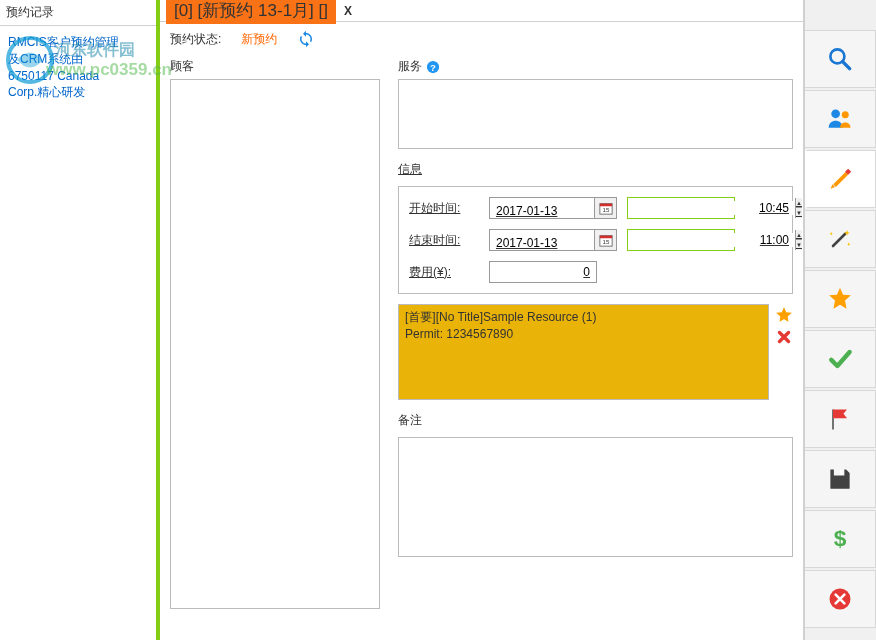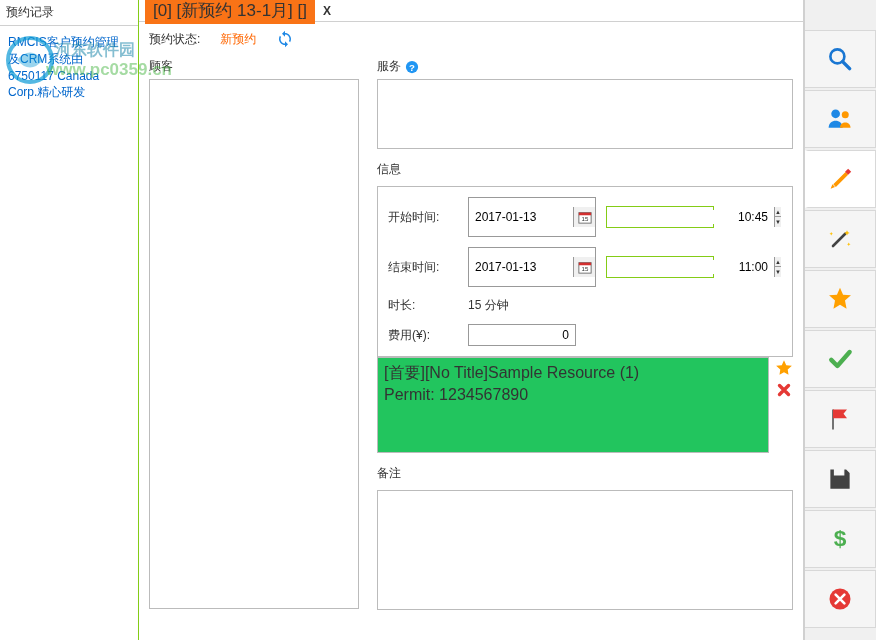--- a/index.html
+++ b/index.html
@@ -3,21 +3,21 @@
 <meta charset="utf-8">
 <style>
 * { box-sizing: border-box; margin: 0; padding: 0; }
 body { font-family: "Microsoft YaHei", Arial, sans-serif; font-size: 12px; color: #333; background: #fff; width: 876px; height: 640px; overflow: hidden; position: relative; }
 .watermark { position: absolute; top: 35px; left: 5px; z-index: 100; pointer-events: none; }
 .watermark svg { width: 50px; height: 50px; opacity: 0.7; }
 .watermark-text { position: absolute; top: 40px; left: 55px; font-size: 16px; font-weight: bold; color: #0d7fa5; opacity: 0.5; pointer-events: none; z-index: 100; white-space: nowrap; text-align: center; }
 .watermark-url { position: absolute; top: 60px; left: 46px; font-size: 17px; font-weight: bold; color: #4db849; opacity: 0.5; pointer-events: none; z-index: 100; }
 
 .layout { display: flex; width: 100%; height: 100%; }
-.left-panel { width: 139px; background: #fff; border-right: 1px solid #84cc16; flex-shrink: 0; }
+.left-panel { width: 160px; background: #fff; border-right: 4px solid #84cc16; flex-shrink: 0; }
 .left-header { background: #fff; border-bottom: 1px solid #d0d0d0; padding: 4px 6px; font-size: 12px; }
 .left-body { padding: 8px; font-size: 12px; color: #0066cc; line-height: 1.4; }
 .left-body div { margin-bottom: 0; }
 
 .center-panel { flex: 1; display: flex; flex-direction: column; border-right: 1px solid #d0d0d0; }
 .tab-bar { height: 22px; border-bottom: 1px solid #d0d0d0; display: flex; align-items: center; padding-left: 6px; position: relative; }
 .tab { padding: 2px 8px; background: #f97316; font-size: 17px; }
 .tab-close { font-weight: bold; margin-left: 8px; cursor: pointer; }
 .content { flex: 1; padding: 8px 10px; overflow: auto; }
 
@@ -27,39 +27,39 @@
 .refresh-icon { width: 18px; height: 18px; cursor: pointer; }
 
 .form-row { display: flex; gap: 18px; }
 .cust-section { width: 210px; }
 .serv-section { flex: 1; }
 .section-header { font-size: 12px; margin-bottom: 4px; display: flex; align-items: center; gap: 4px; }
 .help-icon { width: 14px; height: 14px; }
 .cust-box { border: 1px solid #bbb; height: 530px; background: #fff; }
 .serv-box { border: 1px solid #bbb; height: 70px; background: #fff; margin-bottom: 12px; }
 
-.info-section { margin-bottom: 0; }
+.info-section { margin-bottom: 10px; text-decoration: underline; }
 .info-header { font-size: 12px; margin-bottom: 8px; }
 .info-body { border: 1px solid #bbb; padding: 10px; }
 .info-row { display: flex; align-items: center; margin-bottom: 10px; gap: 10px; }
 .info-label { width: 70px; font-size: 12px; }
-.date-input { display: inline-flex; align-items: center; border: 1px solid #999; background: #fff; height: 40px; width: 128px; }
+.date-input { display: inline-flex; align-items: flex-end; border: 1px solid #999; background: #fff; height: 22px; width: 128px; }
 .date-input input { border: none; flex: 1; padding: 0 6px; font-size: 12px; outline: none; width: 80px; }
 .cal-btn { width: 22px; height: 20px; border-left: 1px solid #999; display: flex; align-items: center; justify-content: center; cursor: pointer; background: #f0f0f0; }
 .time-input { display: inline-flex; align-items: center; border: 1px solid #84cc16; background: #fff; height: 22px; width: 108px; }
 .time-input input { border: none; flex: 1; padding: 0 6px; font-size: 12px; outline: none; text-align: right; }
 .spin { width: 16px; height: 20px; border-left: 1px solid #999; display: flex; flex-direction: column; }
 .spin-btn { height: 10px; display: flex; align-items: center; justify-content: center; font-size: 6px; cursor: pointer; background: #f0f0f0; border-bottom: 1px solid #999; }
 .spin-btn:last-child { border-bottom: none; }
 .info-value { font-size: 12px; }
 .fee-input { border: 1px solid #999; height: 22px; width: 108px; padding: 0 6px; font-size: 12px; text-align: right; }
 
 .res-section { margin-bottom: 12px; }
 .res-row { display: flex; gap: 6px; }
-.res-box { border: 1px solid #bbb; flex: 1; height: 96px; padding: 4px 6px; font-size: 16px; line-height: 1.4; background: #22c55e; }
+.res-box { border: 1px solid #bbb; flex: 1; height: 96px; padding: 4px 6px; font-size: 12px; line-height: 1.4; background: #eab308; }
 .res-actions { display: flex; flex-direction: column; gap: 4px; padding-top: 2px; }
 .res-act { width: 18px; height: 18px; cursor: pointer; }
 
 .notes-section { }
 .notes-box { border: 1px solid #bbb; width: 100%; height: 120px; background: #fff; }
 
 .right-panel { width: 72px; background: #f0f0f0; display: flex; flex-direction: column; border-left: 1px solid #d0d0d0; flex-shrink: 0; padding-top: 30px; }
 .rbtn { height: 58px; border: 1px solid #d8d8d8; border-left: none; display: flex; align-items: center; justify-content: center; cursor: pointer; background: #f5f5f5; margin-bottom: 2px; }
 .rbtn.active { background: #fff; border-left: 3px solid #fff; }
 .rbtn svg { width: 28px; height: 28px; }
@@ -156,24 +156,20 @@
                   </span>
                 </span>
                 <span class="time-input">
                   <input value="11:00" style="">
                   <span class="spin">
                       <span class="spin-btn">▲</span>
                       <span class="spin-btn">▼</span>
                     </span>
                 </span>
               </div>
-              <div class="info-row">
-                <span class="info-label">时长:</span>
-                <span class="info-value">15 分钟</span>
-              </div>
               <div class="info-row" style="margin-bottom:0">
                 <span class="info-label">费用(¥):</span>
                 <input class="fee-input" value="0" style="">
               </div>
             </div>
           </div>
 
           <div class="res-section">
             <div class="res-row">
               <div class="res-box">

